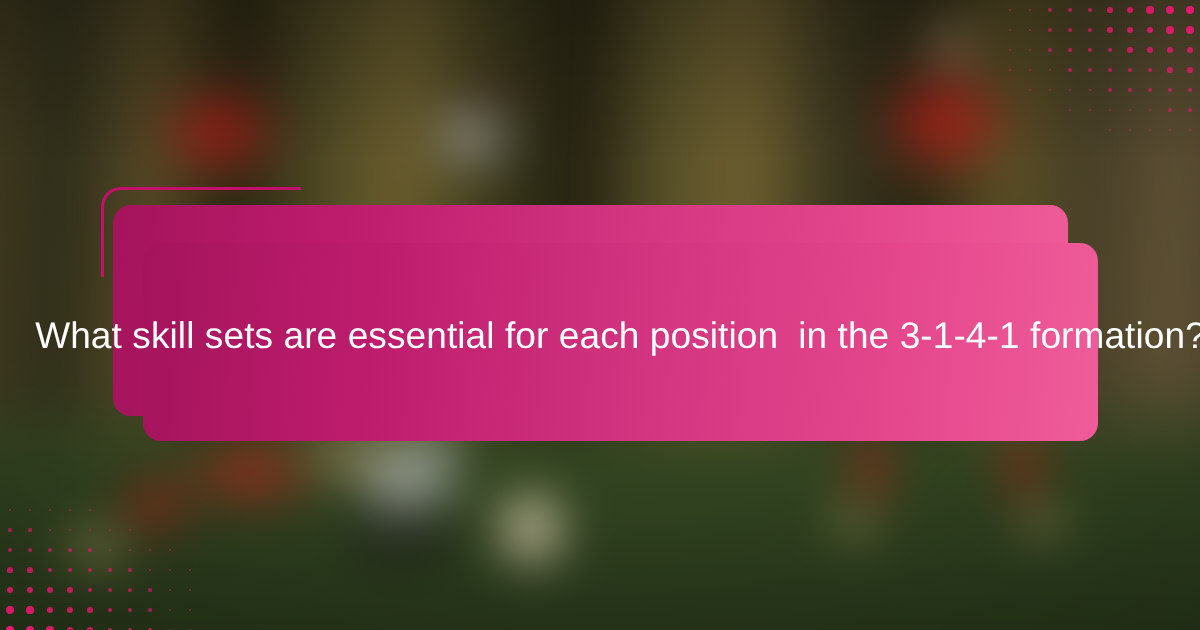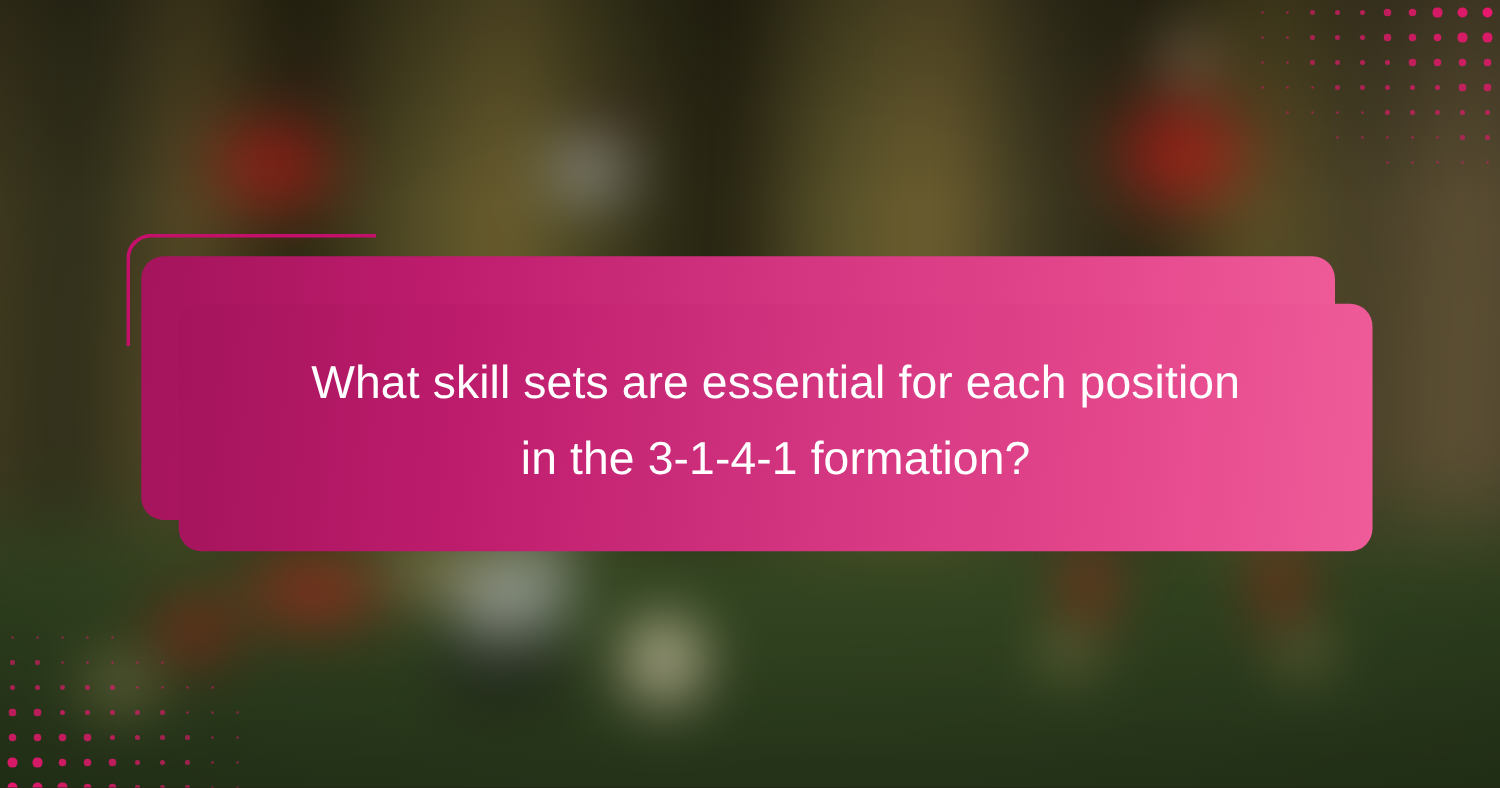--- a/index.html
+++ b/index.html
@@ -110,21 +110,21 @@
     left:143px; top:243px;
     width:955px; height:198px;
   }
 
   
   #quote-text {
     position:absolute;
     left:0; top:0; right:0;
     height:100%;
     display:flex;
-    flex-direction:column;
+    flex-direction:row;
     align-items:center;
     justify-content:center;
     gap:20px;
     padding:0 40px;
   }
   .quote-line {
     color:#ffffff;
     font-size:37px;
     line-height:1.12;
     font-weight:400;

